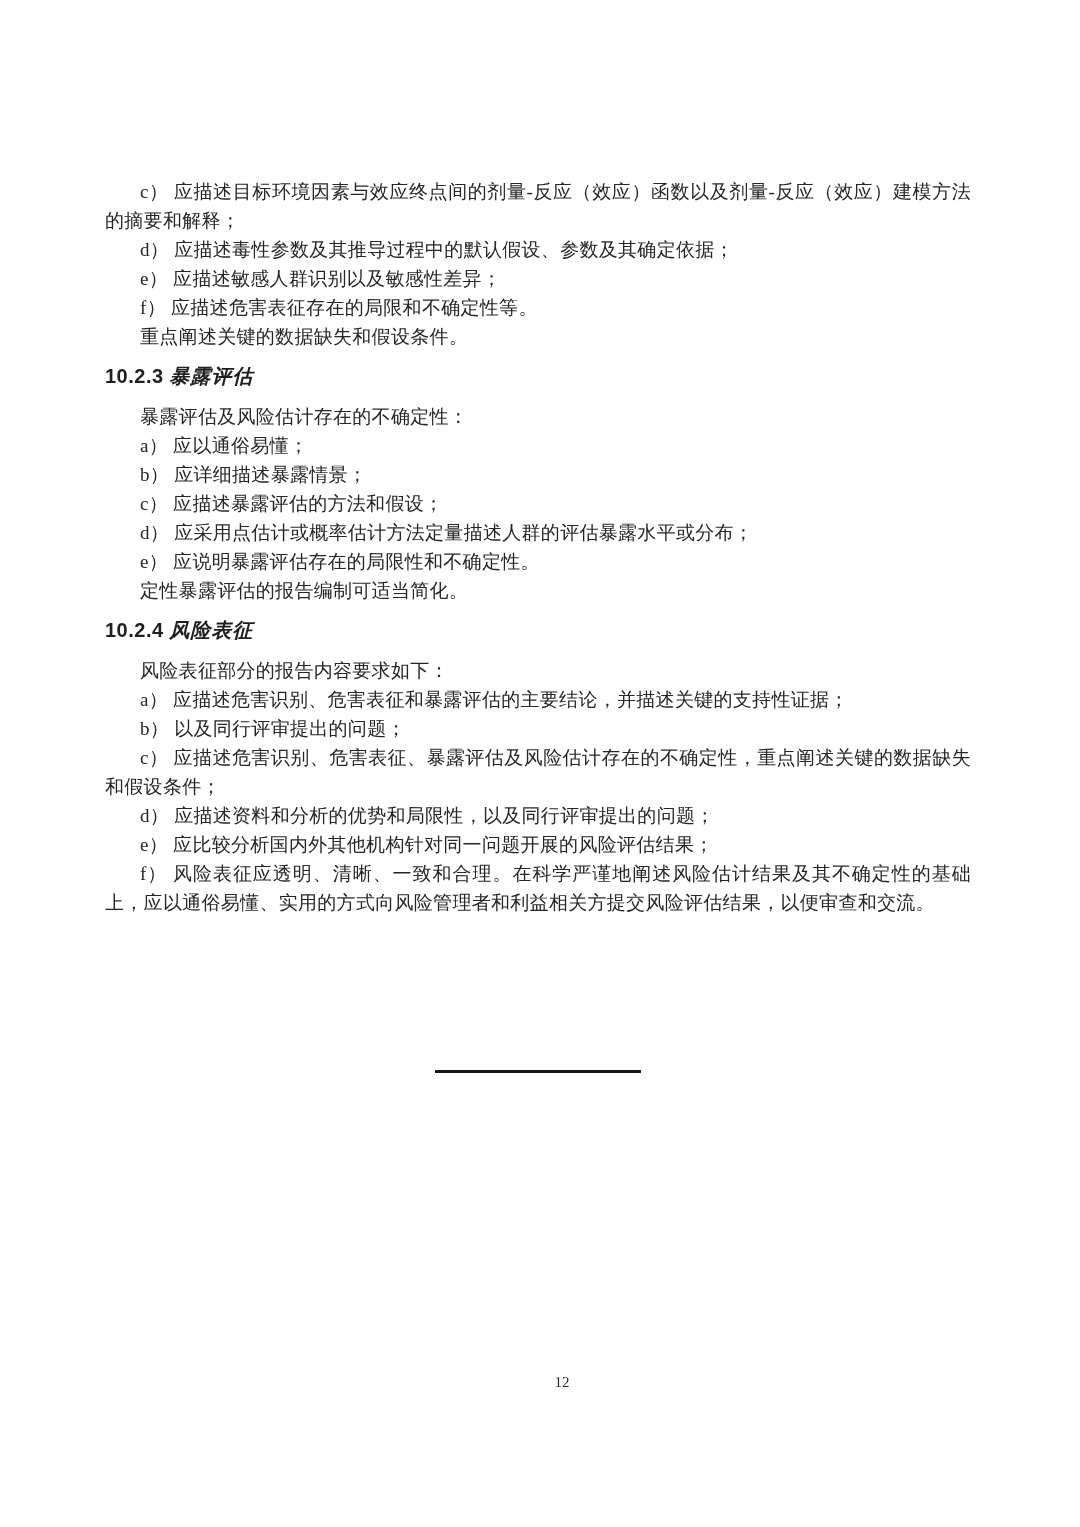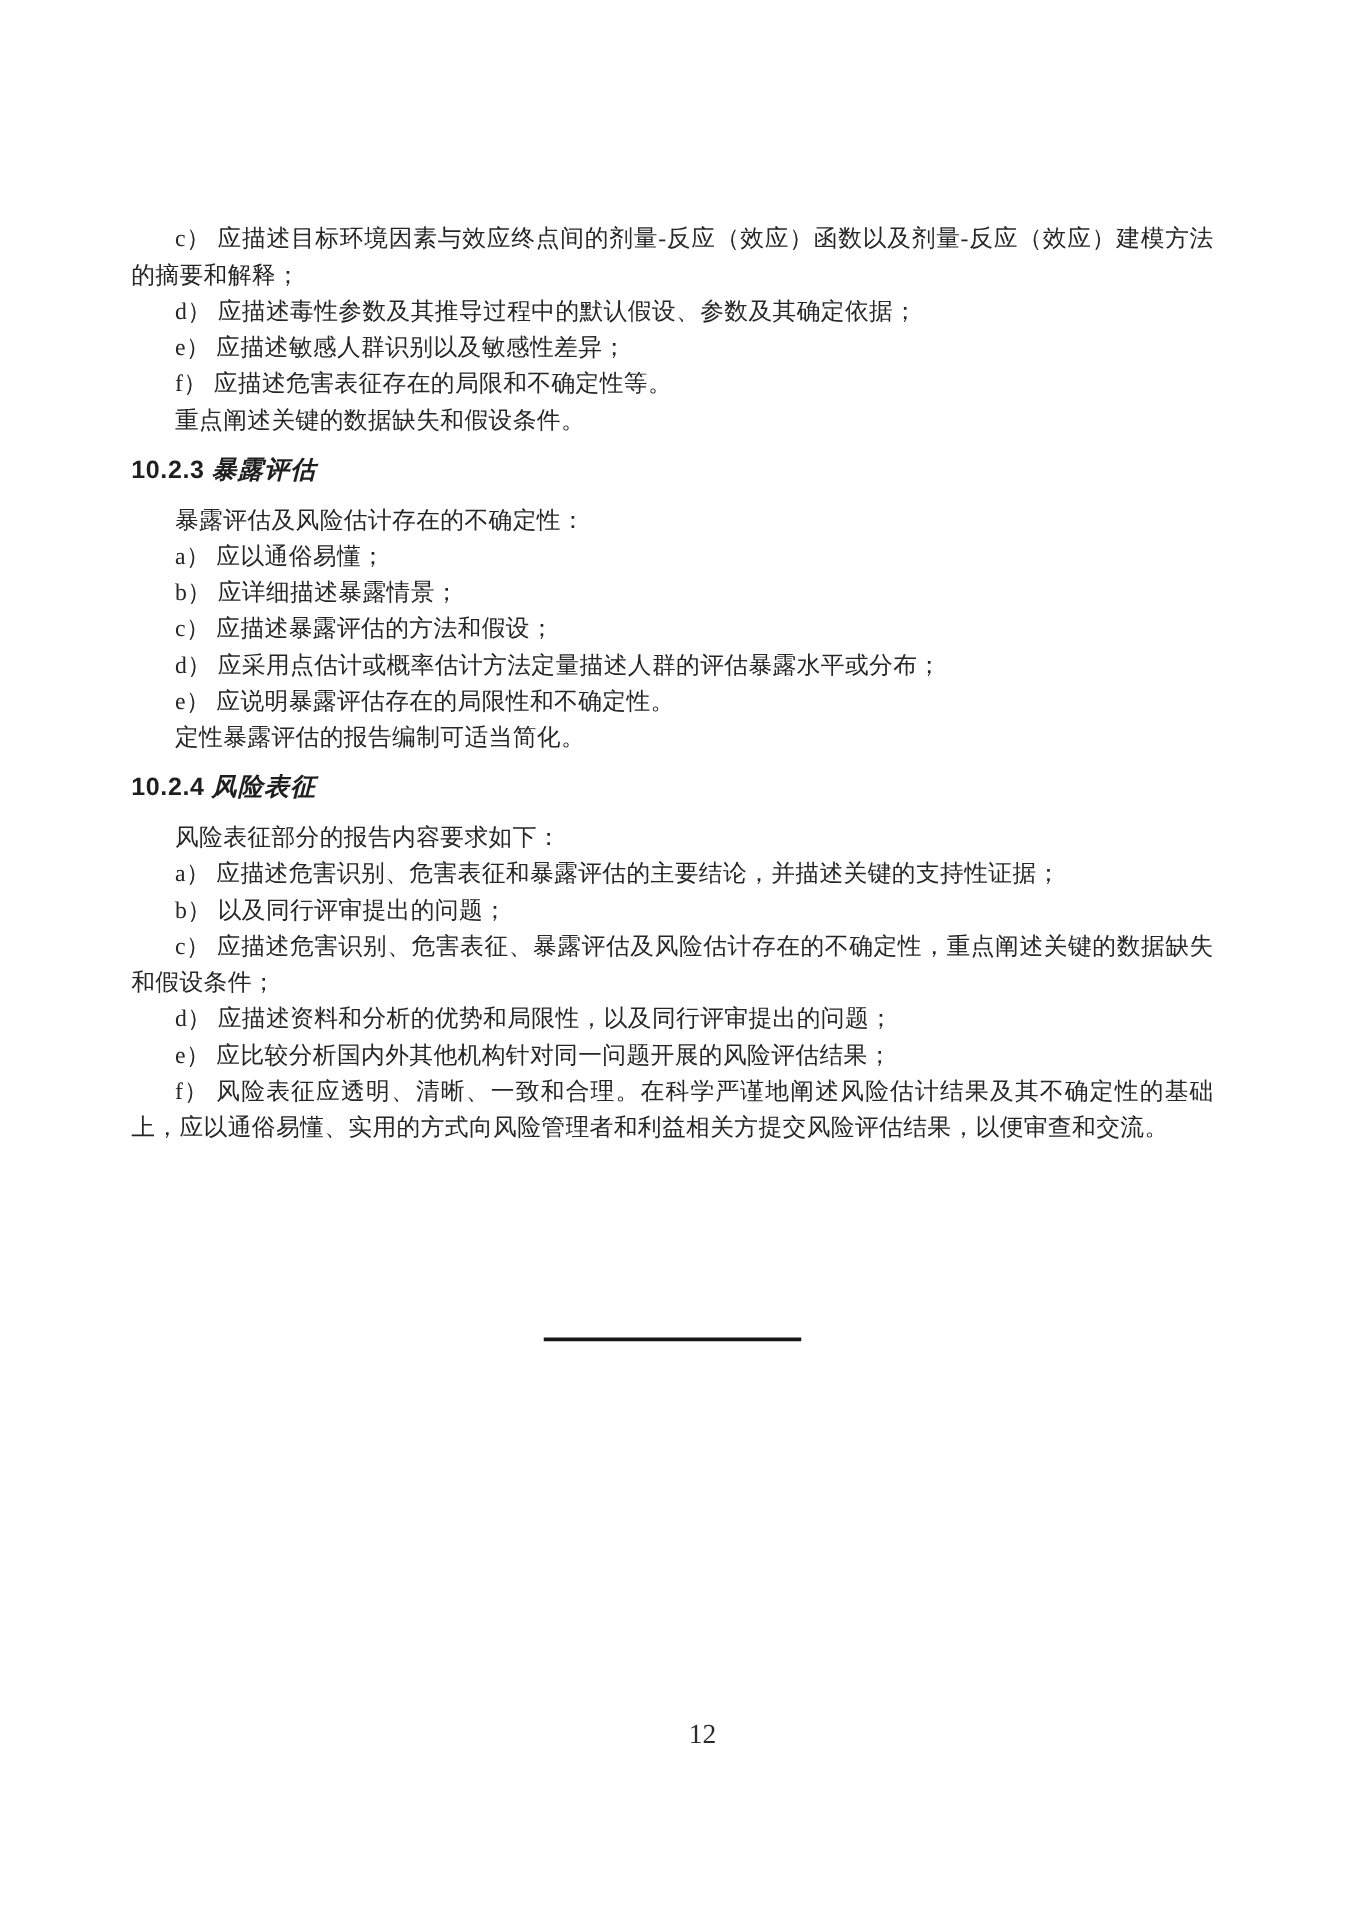--- a/index.html
+++ b/index.html
@@ -54,21 +54,21 @@
     height: 3px;
     background: #161616;
     margin: 153px auto 0 auto;
   }
   .page-footer {
     position: absolute;
     top: 1374px;
     left: 0;
     right: 0;
     text-align: center;
-    font-size: 22px;
+    font-size: 15px;
     color: #2b2b2b;
     padding-left: 44px;
   }
 </style>
 </head>
 <body>
 
 <div class="page">
   <div class="content">
 

